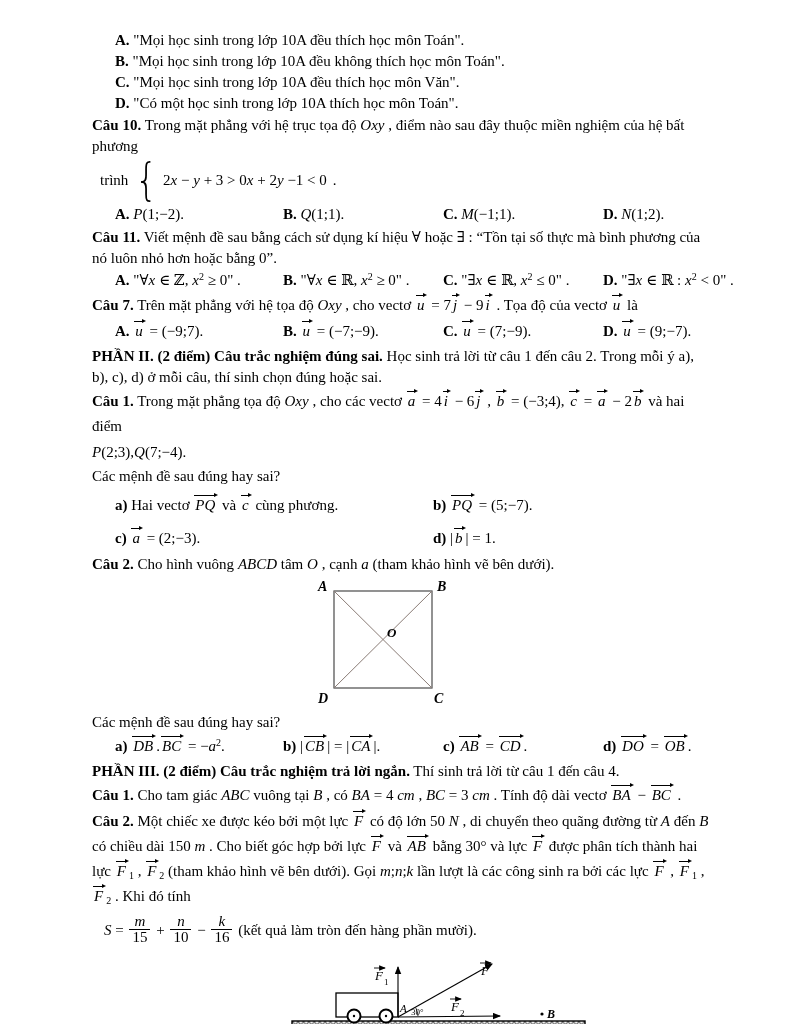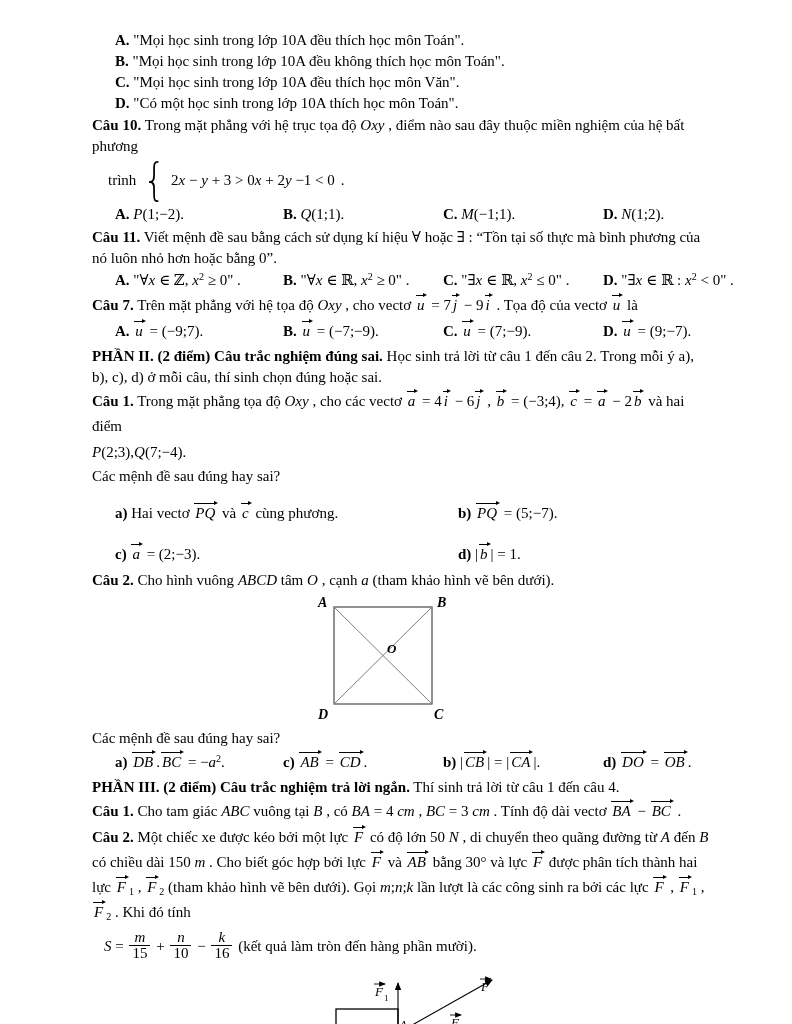--- a/index.html
+++ b/index.html
@@ -7,32 +7,32 @@
     position:relative;width:792px;height:1024px;margin:0 auto;box-sizing:border-box;
     padding:30px 82px 24px 92px;display:flex;flex-direction:column;color:#000;
     font-family:"Liberation Serif","DejaVu Serif","DejaVu Sans",serif;
     font-size:15px;line-height:21px;overflow:hidden;background:#fff;
   }
   p{margin:0;}
   .lbl{font-weight:bold;}
   .it{font-style:italic;}
   .opt-line{margin-left:23px;}
   .opts4{display:grid;grid-template-columns:168px 160px 160px auto;margin-left:23px;margin-top:1px;margin-bottom:1px;}
-  .opts2{display:grid;grid-template-columns:318px auto;margin-left:23px;margin-top:14px;margin-bottom:2px;gap:25px;}
+  .opts2{display:grid;grid-template-columns:318px auto;margin-left:23px;margin-top:6px;margin-bottom:2px;}
   .opt{white-space:nowrap;}
   sup{font-size:10px;line-height:0;vertical-align:5px;}
   sub{font-size:10px;line-height:0;vertical-align:-3px;font-style:normal;}
   .vec{display:inline-block;position:relative;font-style:italic;line-height:1.05;padding:1px 2px 0 1px;margin:0 1px;}
   .vec::before{content:"";position:absolute;left:0;right:3px;top:-2px;border-top:1px solid #000;}
   .vec::after{content:"";position:absolute;right:-1px;top:-2px;width:0;height:0;
     border-left:4px solid #000;border-top:2px solid transparent;border-bottom:2px solid transparent;transform:translateY(-50%);}
   .frac{display:inline-flex;flex-direction:column;align-items:center;vertical-align:middle;line-height:15px;margin:0 2px;transform:translateY(-2px);}
   .frac .fn{font-style:italic;padding:0 3px;}
   .frac .fd{border-top:1px solid #000;padding:0 3px;}
-  .sys{display:flex;align-items:center;margin:3px 0 3px 16px;}
+  .sys{display:flex;align-items:center;margin:3px 0 3px 8px;}
   .sys .pre{margin-right:5px;}
   .brace{font-size:42px;line-height:40px;font-family:"DejaVu Sans",sans-serif;display:inline-block;transform:scaleX(.85) scaleY(1.05);font-weight:200;}
   .sys .lines{display:flex;flex-direction:row;margin-left:3px;line-height:20px;}
   .sys .dot{margin-left:6px;}
   .para{margin-top:1px;}
   .wide{line-height:25px;}
   .fig-square{margin:4px 0 0 220px;}
   .fig-cart{margin:8px 0 0 198px;}
   .fl{font-weight:bold;font-style:italic;}
   .formula-line{line-height:38px;margin:2px 0 0 12px;}
@@ -105,22 +105,22 @@
       <text class="fl" x="125" y="12" font-size="14">B</text>
       <text class="fl" x="6" y="124" font-size="14">D</text>
       <text class="fl" x="122" y="124" font-size="14">C</text>
       <text class="fl" x="75" y="58" font-size="13">O</text>
     </svg>
   </div>
 
   <p class="para">Các mệnh đề sau đúng hay sai?</p>
   <div class="opts4 wide">
     <span class="opt"><b class="lbl">a)</b> <span><span class="vec">DB</span>.<span class="vec">BC</span> = −<span class="it">a</span><sup>2</sup>.</span></span>
+    <span class="opt"><b class="lbl">b)</b> <span>|<span class="vec">CB</span>| = |<span class="vec">CA</span>|.</span></span>
     <span class="opt"><b class="lbl">c)</b> <span><span class="vec">AB</span> = <span class="vec">CD</span>.</span></span>
-    <span class="opt"><b class="lbl">b)</b> <span>|<span class="vec">CB</span>| = |<span class="vec">CA</span>|.</span></span>
     <span class="opt"><b class="lbl">d)</b> <span><span class="vec">DO</span> = <span class="vec">OB</span>.</span></span>
   </div>
 
   <p class="para"><b class="lbl">PHẦN III. (2 điểm) Câu trắc nghiệm trả lời ngắn.</b><span> Thí sinh trả lời từ câu 1 đến câu 4.</span></p>
   <p class="para wide"><b class="lbl">Câu 1.</b> <span>Cho tam giác <span class="it">ABC</span> vuông tại <span class="it">B</span> , có <span class="it">BA</span> = 4 <span class="it">cm</span> , <span class="it">BC</span> = 3 <span class="it">cm</span> . Tính độ dài vectơ <span class="vec">BA</span> − <span class="vec">BC</span> .</span></p>
   <p class="para" style="line-height:25px;"><b class="lbl">Câu 2.</b> <span>Một chiếc xe được kéo bởi một lực <span class="vec">F</span> có độ lớn 50 <span class="it">N</span> , di chuyển theo quãng đường từ <span class="it">A</span> đến <span class="it">B</span> có chiều dài 150 <span class="it">m</span> . Cho biết góc hợp bởi lực <span class="vec">F</span> và <span class="vec">AB</span> bằng 30° và lực <span class="vec">F</span> được phân tích thành hai lực <span class="vec">F</span><sub>1</sub> , <span class="vec">F</span><sub>2</sub> (tham khảo hình vẽ bên dưới). Gọi <span class="it">m</span>;<span class="it">n</span>;<span class="it">k</span> lần lượt là các công sinh ra bởi các lực <span class="vec">F</span> , <span class="vec">F</span><sub>1</sub> , <span class="vec">F</span><sub>2</sub> . Khi đó tính</span></p>
   <p class="formula-line"><span><span class="it">S</span> = <span class="frac">
           <span class="fn">m</span>
           <span class="fd">15</span>
         </span> + <span class="frac">

